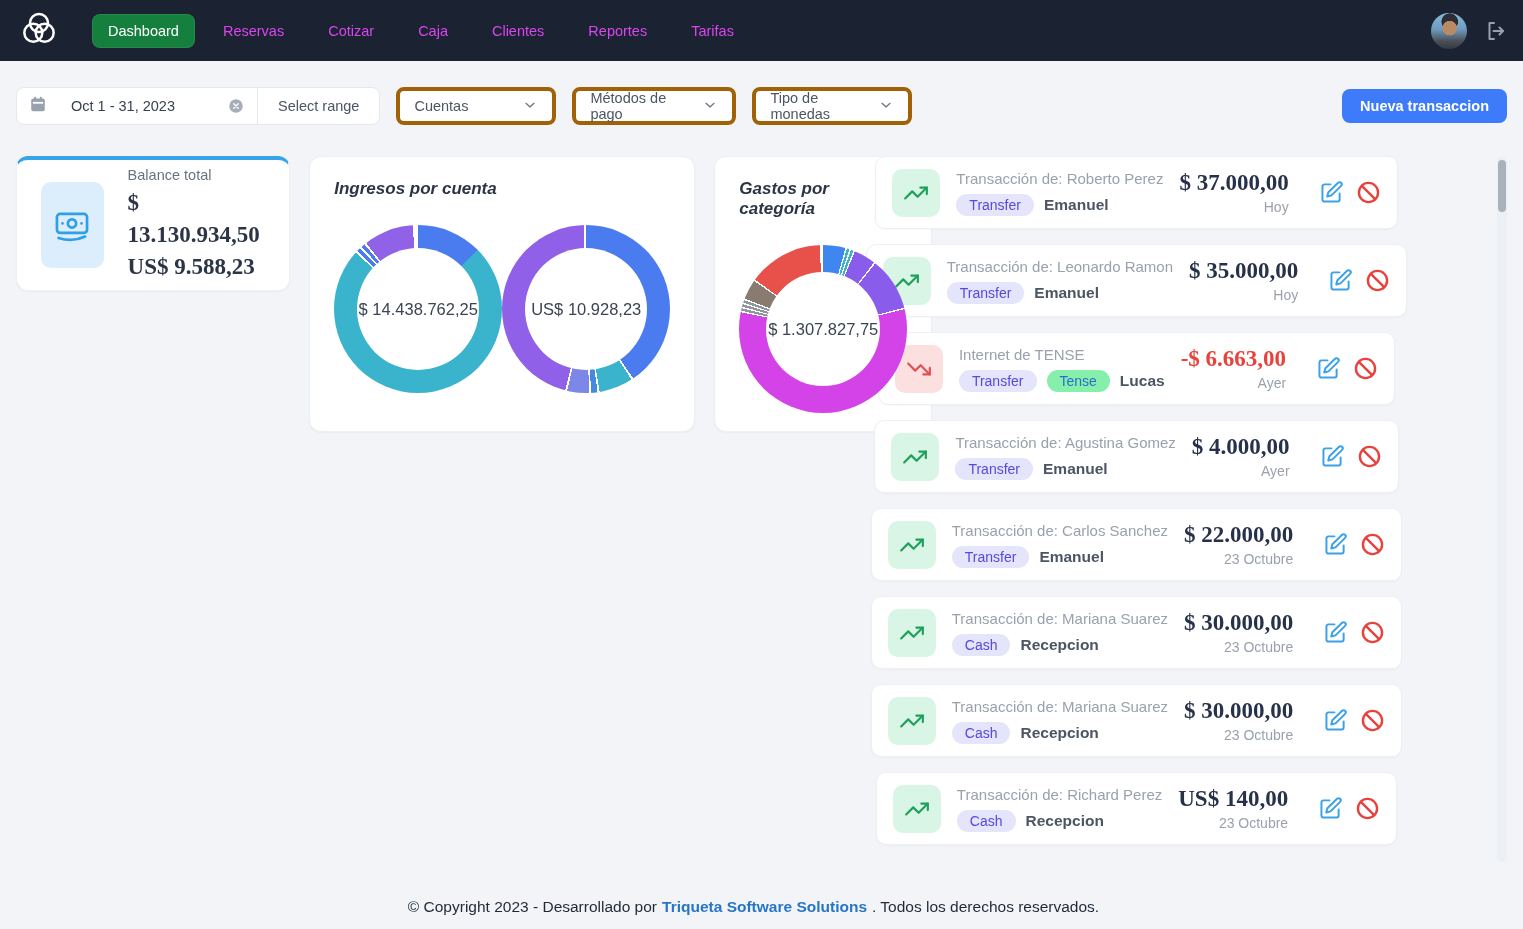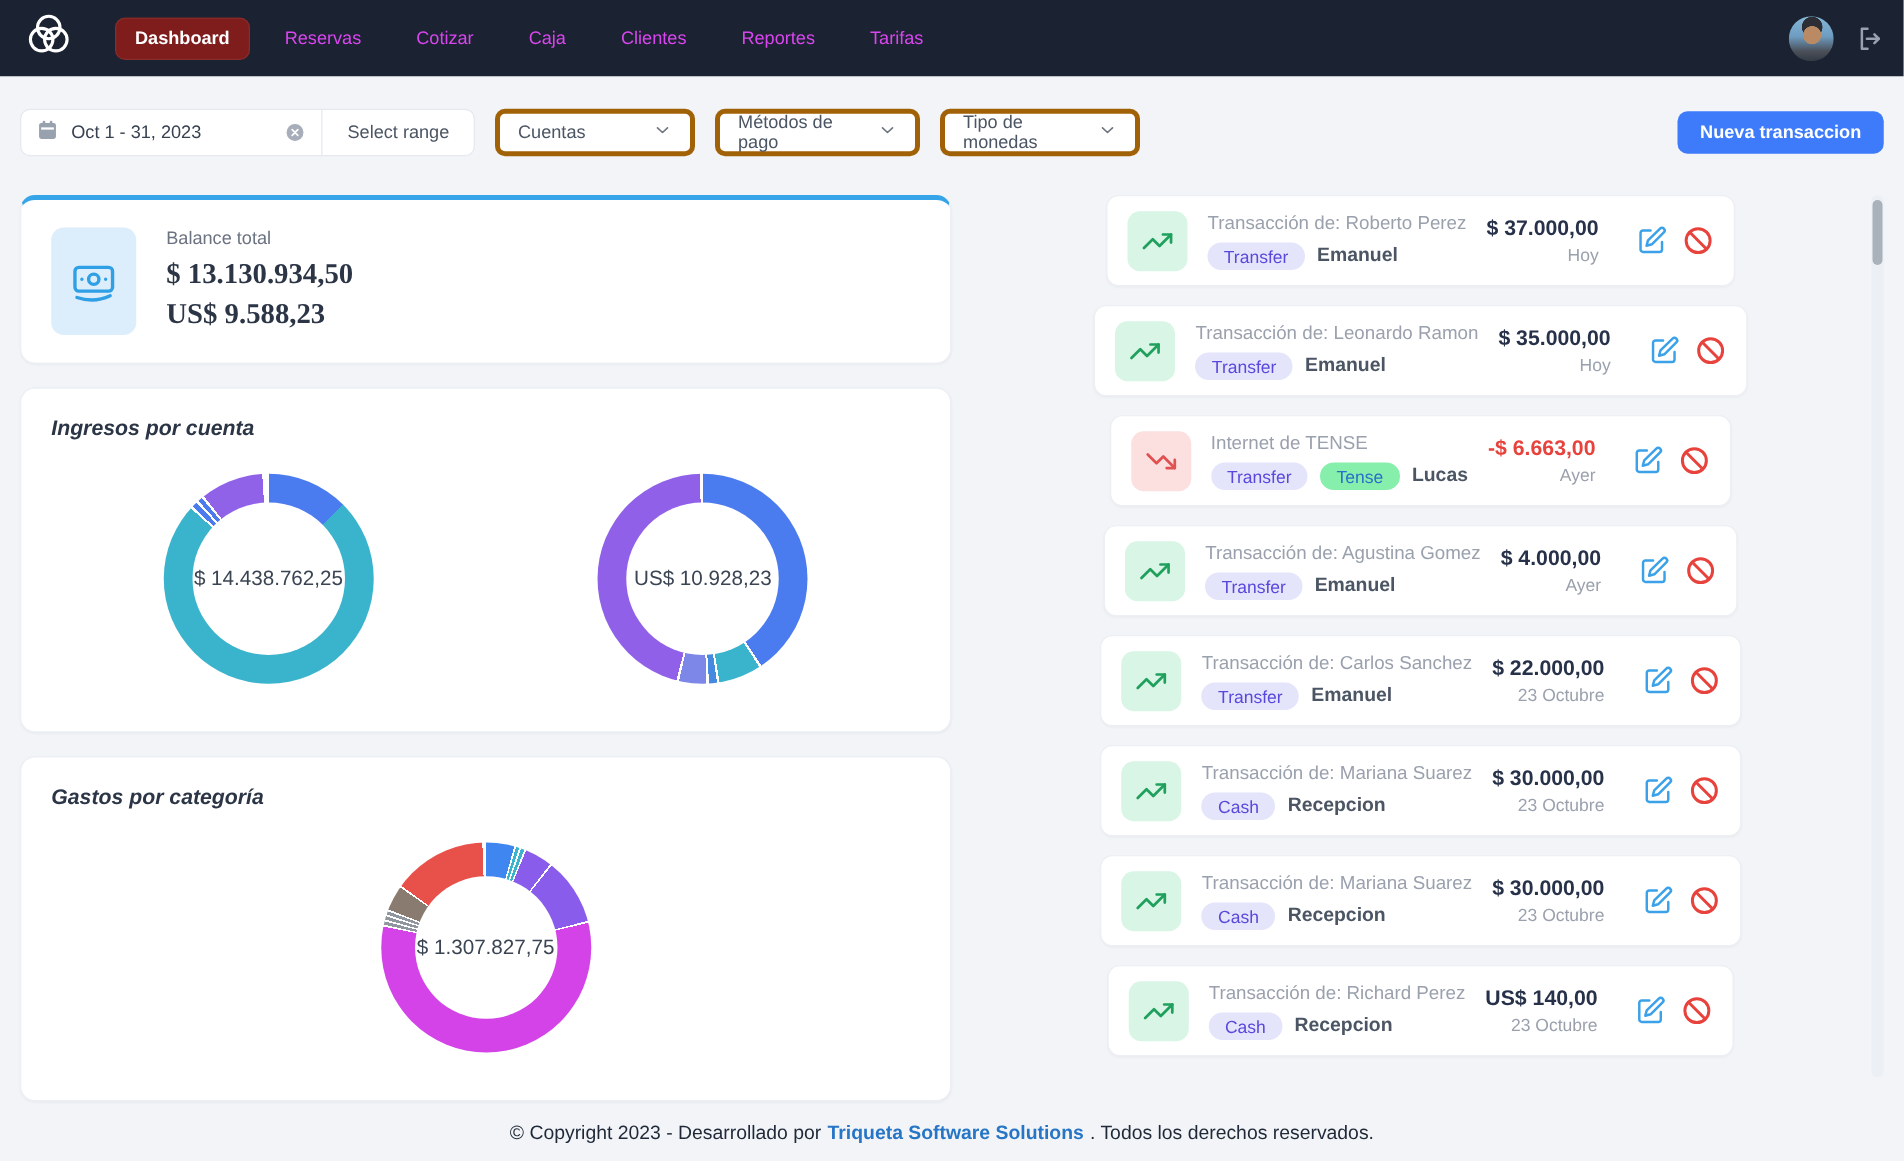--- a/index.html
+++ b/index.html
@@ -8,43 +8,43 @@
     font-family:"Liberation Sans", sans-serif;
     background:#f2f4f8;
     color:#2b3546;
     position:relative;
   }
   
   .navbar { height:61px; background:#1b2231; display:flex; align-items:center; padding:0 16px; }
   .logo { width:46px; display:flex; align-items:center; justify-content:center; cursor:pointer; }
   .nav { display:flex; align-items:center; gap:12px; margin-left:30px; }
   .nav-item { padding:9px 16px; font-size:14.5px; color:#d946ef; border-radius:8px; cursor:pointer; }
-  .nav-item.active { background:#7f1d1d; color:#ffffff; font-weight:700; box-shadow:inset 0 0 0 1px rgba(255,255,255,.07); }
+  .nav-item.active { background:#15803d; color:#ffffff; font-weight:400; box-shadow:inset 0 0 0 1px rgba(255,255,255,.07); }
   .nav-right { margin-left:auto; display:flex; align-items:center; gap:16px; }
   .avatar {
     width:36px; height:36px; border-radius:50%;
     background:
       radial-gradient(circle at 52% 42%, #b98a63 0 7px, rgba(0,0,0,0) 7.5px),
       radial-gradient(circle at 52% 24%, #2c2d35 0 8px, rgba(0,0,0,0) 8.5px),
       linear-gradient(180deg, #86b8d8 0%, #6d9cc0 45%, #4b4f58 78%, #333a44 100%);
     cursor:pointer;
   }
   
   .filter-bar { display:flex; align-items:center; margin:26px 16px 0 16px; gap:16px; }
   .date-group { display:flex; align-items:stretch; background:#fff; border:1px solid #e5e8ee; border-radius:8px; height:38px; }
-  .date-input { display:flex; align-items:center; gap:10px; padding:0 12px; width:240px; cursor:pointer; }
+  .date-input { display:flex; align-items:center; gap:24px; padding:0 12px; width:240px; cursor:pointer; }
   .date-text { font-size:14.5px; color:#374151; }
   .clear-btn { margin-left:auto; display:flex; cursor:pointer; }
   .select-range { display:flex; align-items:center; border:none; border-left:1px solid #e5e8ee; background:transparent; padding:0 20px; font-size:14.5px; color:#4b5563; font-family:inherit; cursor:pointer; }
   .dropdown { display:flex; align-items:center; justify-content:space-between; height:38px; background:#fff; border:4px solid #a16207; border-radius:8px; padding:0 14px; font-size:14.5px; color:#4b5563; cursor:pointer; }
   .dd-cuentas { width:160px; } .dd-metodos { width:164px; } .dd-monedas { width:160px; }
   .btn-new { margin-left:auto; height:34px; padding:0 18px; background:#3e7bfa; color:#fff; font-weight:700; font-size:14.5px; border:none; border-radius:8px; font-family:inherit; cursor:pointer; }
   
   .main { display:flex; gap:24px; padding:0 16px; margin-top:31px; align-items:flex-start; }
-  .left-col { width:745px; display:flex; flex-direction:column; gap:19px; }
+  .left-col { width:745px; display:flex; flex-direction:row; gap:19px; }
   .card { background:#fff; border:1px solid #eceff3; border-radius:12px; box-shadow:0 1px 2px rgba(16,24,40,.04); }
   .balance-card { border-top:4px solid #35a4e9; padding:24px; display:flex; align-items:center; gap:24px; height:135px; }
   .balance-icon { width:68px; height:86px; border-radius:10px; background:#dcedfb; display:flex; align-items:center; justify-content:center; }
   .balance-label { font-size:14.5px; color:#6b7280; margin-bottom:4px; }
   .balance-amt { font-size:23px; font-weight:700; color:#2b3546; line-height:1.4;font-family:Liberation Serif, serif; }
   .panel { padding:22px 24px; height:276px; }
   .panel-title { font-size:17px; font-weight:600; color:#2b3546;font-style:italic; }
   .donut-row { display:flex; margin-top:26px; }
   .donut-wrap { flex:1; display:flex; justify-content:center; }
   .donut { width:168px; height:168px; border-radius:50%; position:relative; }
@@ -60,21 +60,21 @@
   .tx-icon.up { background:#d8f5e5; }
   .tx-icon.down { background:#fcdfdf; }
   .tx-mid { flex:1; min-width:0; display:flex; flex-direction:column; gap:7px; }
   .tx-title { font-size:15px; color:#9aa1ad; }
   .tx-sub { display:flex; align-items:center; gap:10px; }
   .badge { font-size:14px; padding:3px 13px; border-radius:999px; }
   .badge.indigo { background:#e4e4fb; color:#5848dc; }
   .badge.blue { background:#86efac; color:#2a6fc8; }
   .tx-user { font-size:15.5px; font-weight:700; color:#4b5563; }
   .tx-right { text-align:right; margin-right:14px; display:flex; flex-direction:column; gap:3px; flex:none; }
-  .tx-amount { font-size:17px; font-weight:700; color:#27324a; white-space:nowrap; }
+  .tx-amount { font-size:23px; font-weight:700; color:#27324a; white-space:nowrap;font-family:Liberation Serif, serif; }
   .tx-amount.negative { color:#e8423c; }
   .tx-date { font-size:14px; color:#9aa1ad; }
   .tx-actions { display:flex; align-items:center; gap:12px; flex:none; }
   .icon-btn { display:flex; cursor:pointer; background:none; border:none; padding:0; }
   .scrollbar { width:10px; height:706px; background:#ecf0f4; border-radius:6px; margin-left:9px; position:relative; flex:none; }
   .scrollbar .thumb { position:absolute; top:4px; left:1px; width:8px; height:52px; background:#a9b1bb; border-radius:4px; cursor:pointer; }
   
   .footer { position:absolute; left:0; right:16px; bottom:0; height:44px; display:flex; align-items:center; justify-content:center; font-size:15.5px; color:#1f2937; gap:5px; }
   .footer a { color:#2776c6; font-weight:700; text-decoration:none; cursor:pointer; }
 </style>

